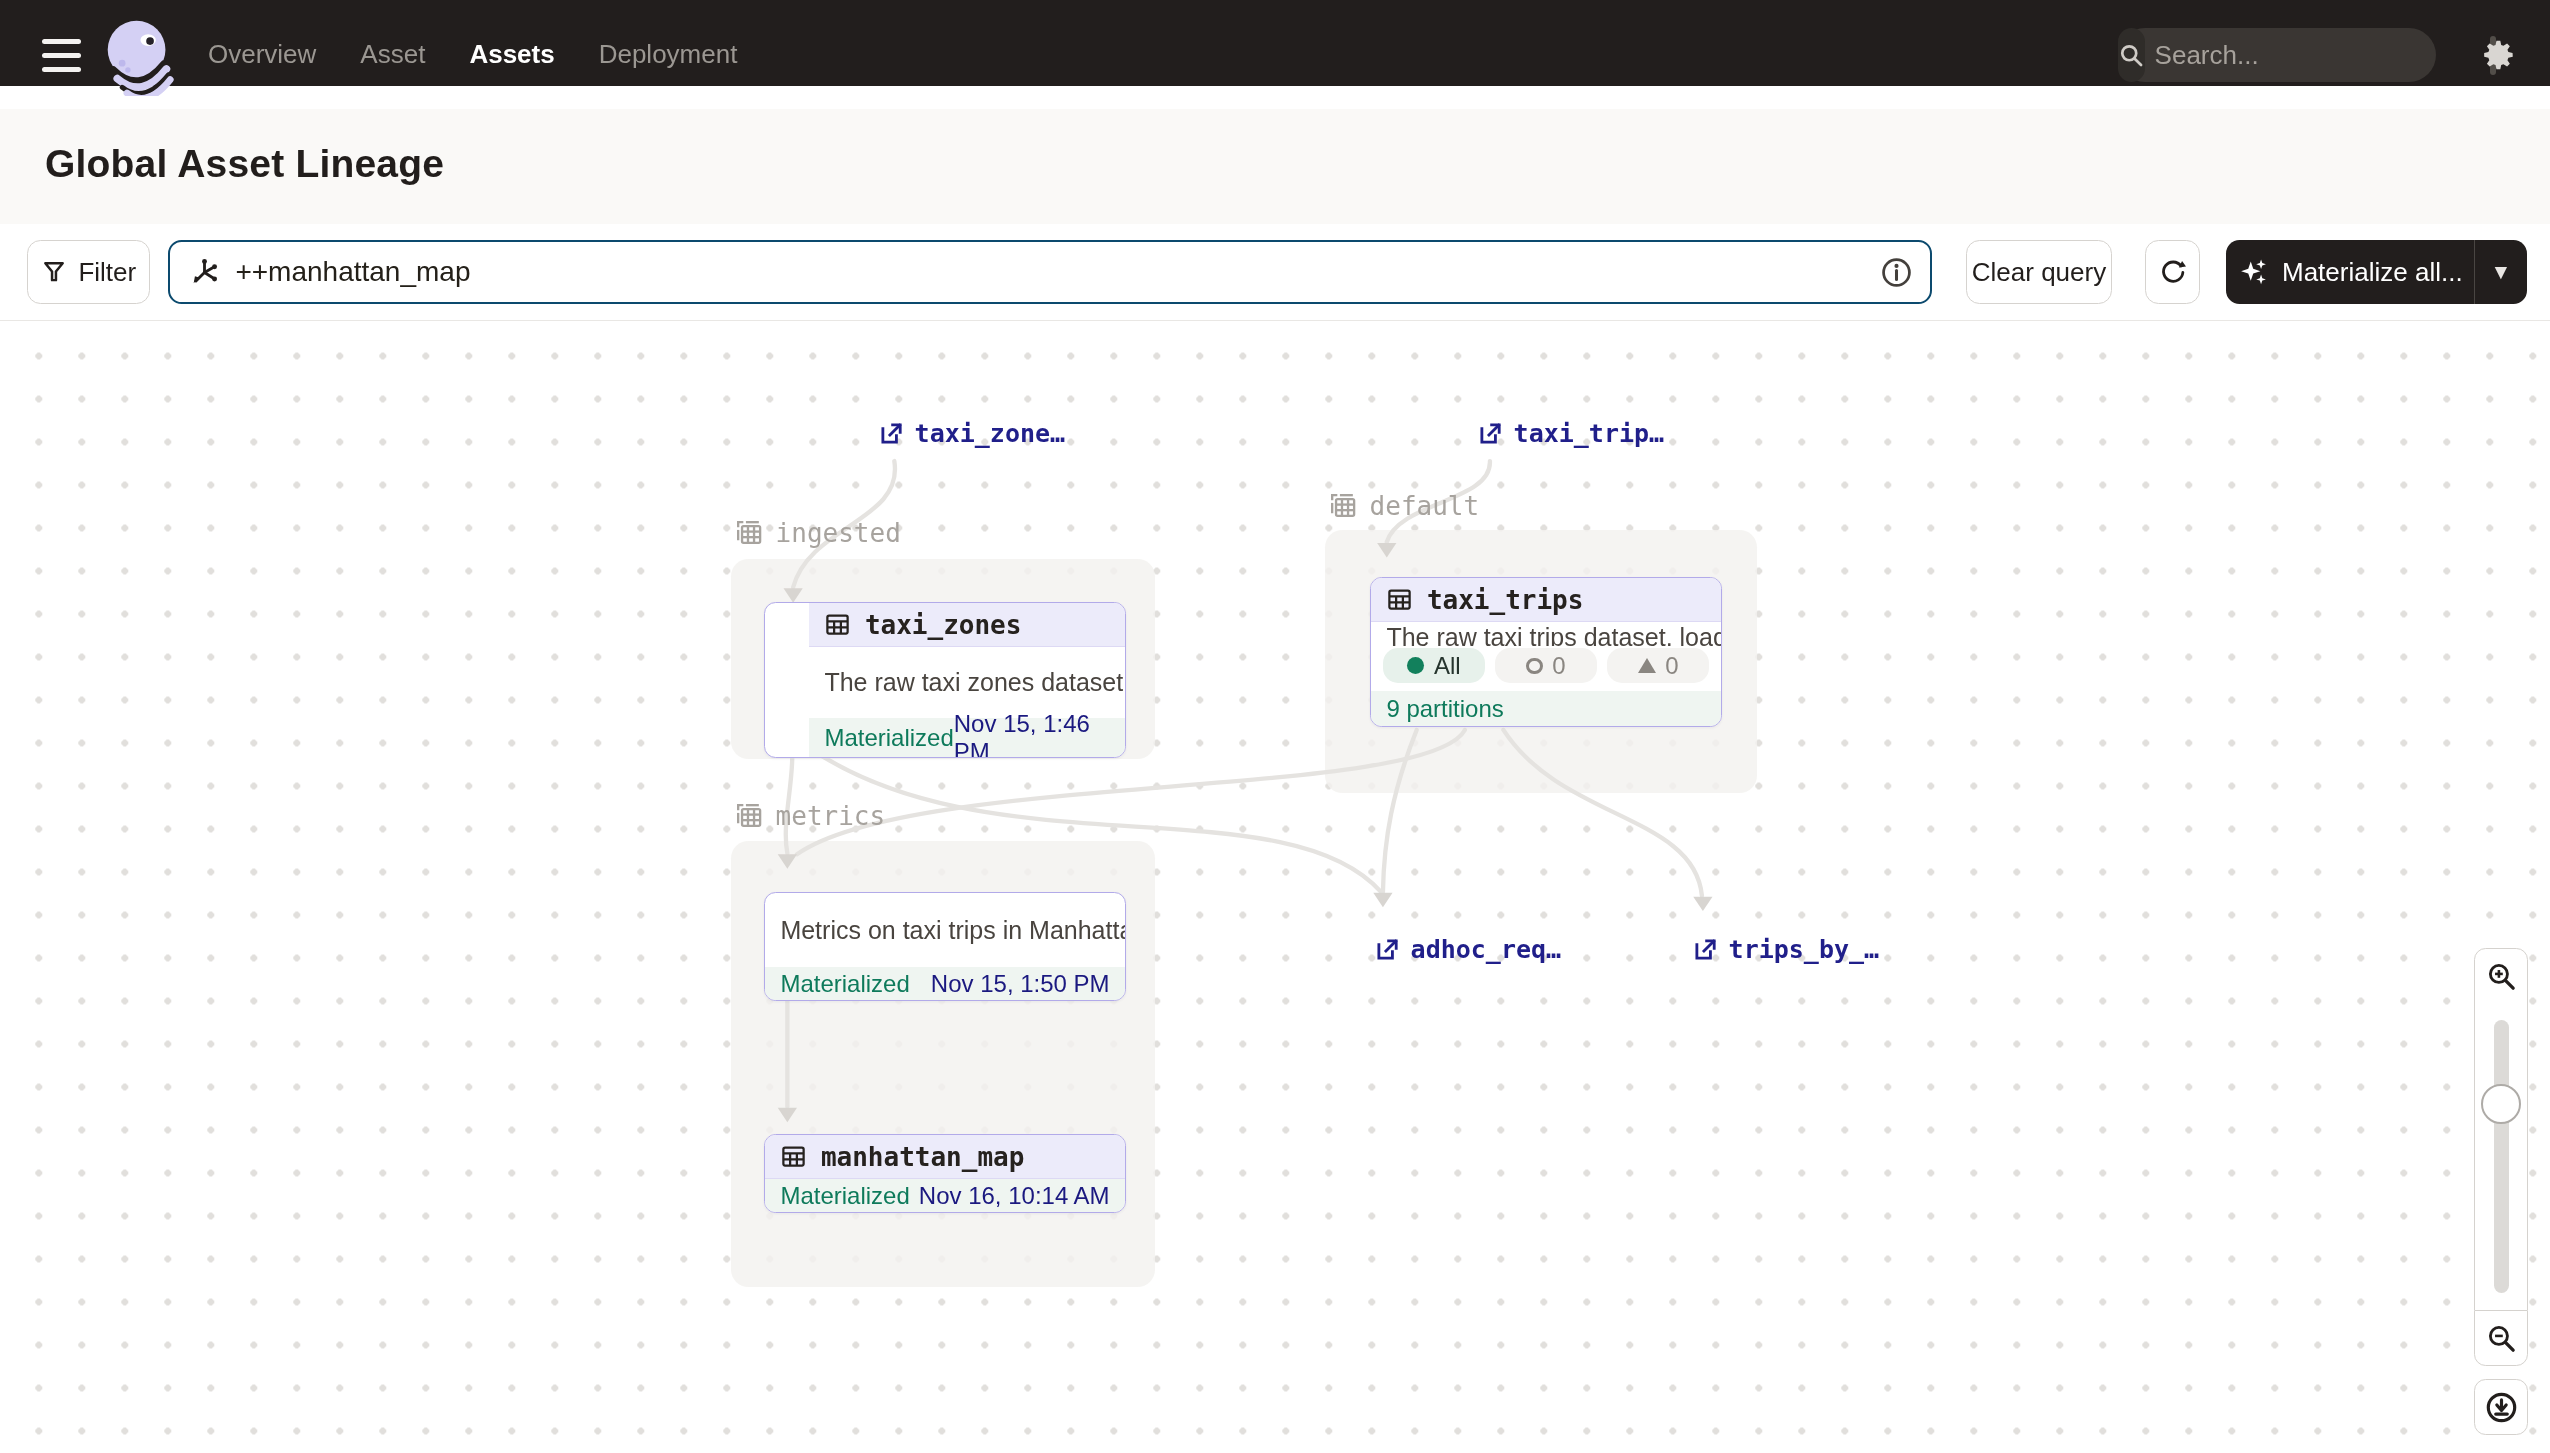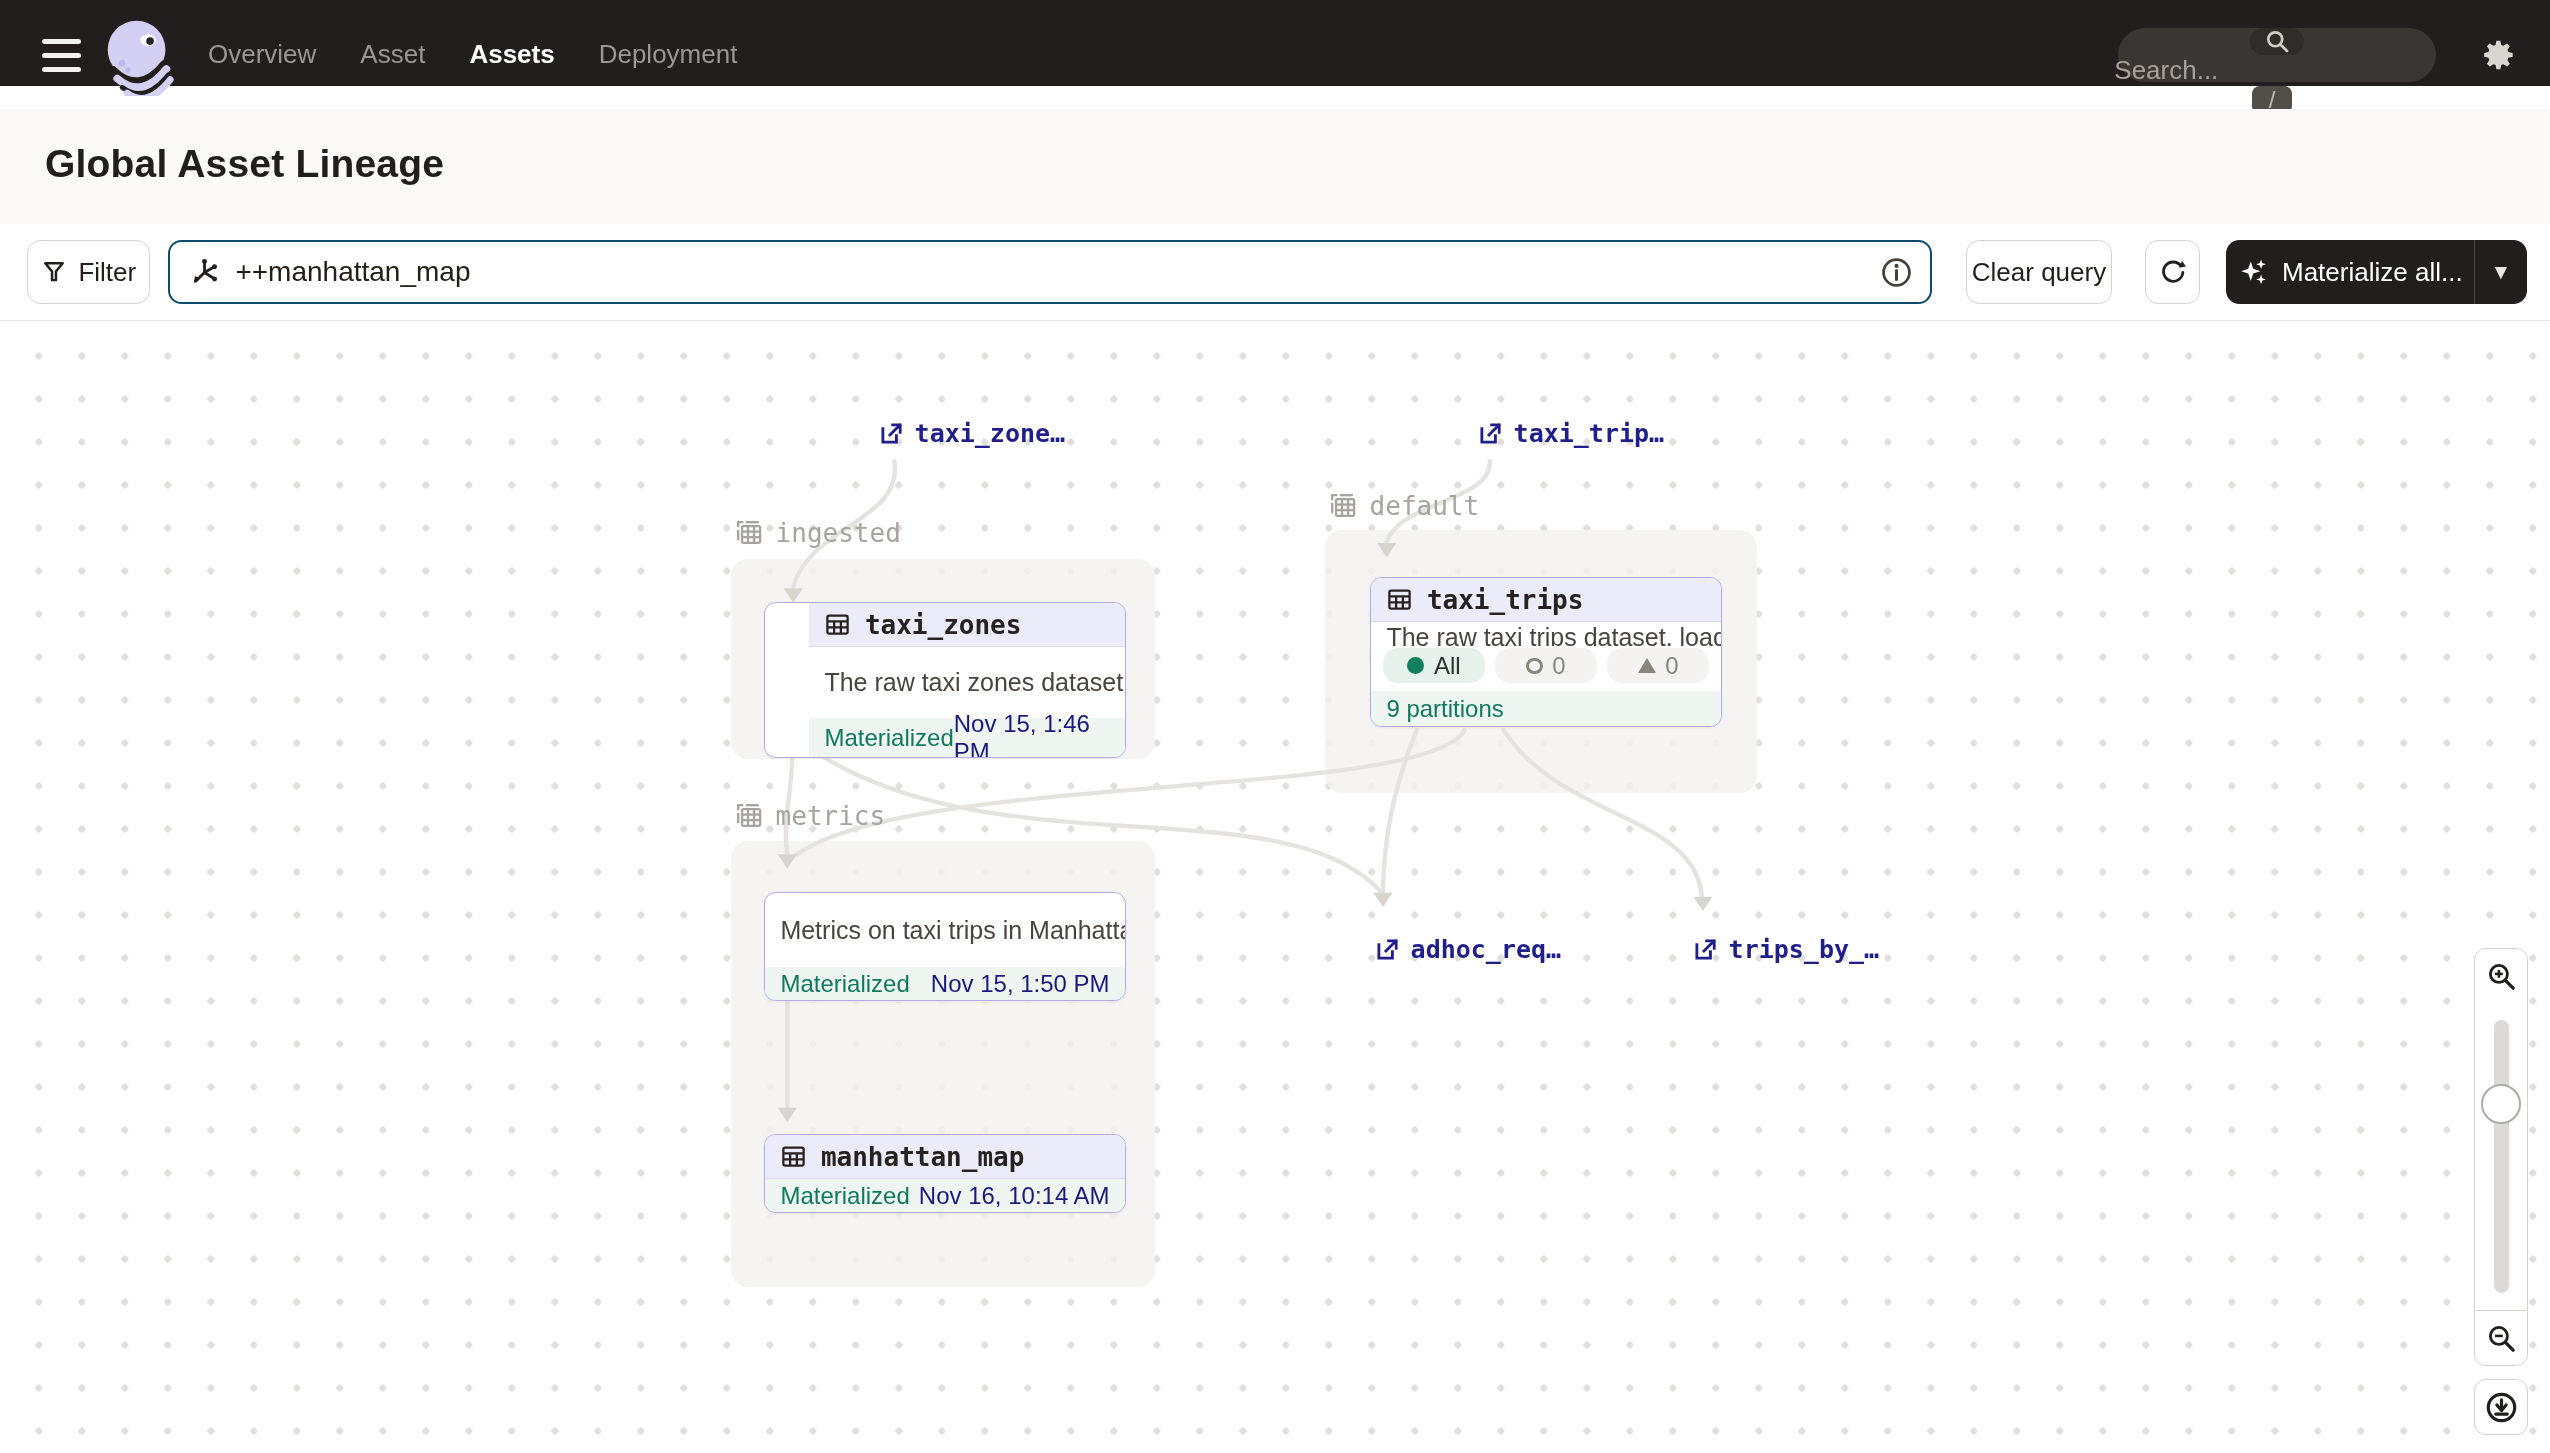--- a/index.html
+++ b/index.html
@@ -9,21 +9,21 @@
     font-family:"Liberation Sans", sans-serif; color:#221E1C;
   }
   
   .topbar { position:absolute; left:0; top:0; width:2550px; height:86px; background:#221E1D; display:flex; align-items:center; }
   .hamburger { position:absolute; left:42px; top:39px; width:39px; height:33px; display:flex; flex-direction:column; justify-content:space-between; cursor:pointer; }
   .hamburger span { display:block; width:39px; height:4.8px; background:#F4F2F0; border-radius:2.9px; }
   .logo { position:absolute; left:100px; top:15.4px; width:77px; height:81px; }
   .nav-items { position:absolute; left:208px; top:0; height:109px; display:flex; align-items:center; gap:44px; }
   .nav-item { font-size:26px; font-weight:500; color:#9B9792; cursor:pointer; }
   .nav-item.active { color:#FFFFFF; font-weight:700; }
-  .searchpill { position:absolute; left:2118px; top:28px; width:318px; height:54px; background:#3A3633; border-radius:27px; display:flex; align-items:center;flex-direction:column; }
+  .searchpill { position:absolute; left:2118px; top:28px; width:318px; height:54px; background:#3A3633; border-radius:27px; display:flex; align-items:center; }
   .search-ic { width:54px; height:54px; border-radius:27px; background:#2F2C29; display:flex; align-items:center; justify-content:center; }
   .searchpill input { flex:1; background:transparent; border:none; outline:none; font-size:26px; color:#E8E5E1; font-family:inherit; padding-left:9.6px; }
   .searchpill input::placeholder { color:#A7A29C; }
   .slash-badge { width:40px; height:39px; margin-right:9.6px; border-radius:7.7px; background:#524E49; color:#BEBAB4; font-size:24px; display:flex; align-items:center; justify-content:center; }
   .gearbtn { position:absolute; left:2475px; top:33px; width:44px; height:44px; cursor:pointer; }
   
   .titlerow { position:absolute; left:0; top:109px; width:2550px; height:130px; background:#FAF9F7; border-bottom:1px solid #ECE9E6;padding-left:20px; }
   .page-title { position:absolute; left:45px; top:33px; font-size:39px; font-weight:700; letter-spacing:0.2px; }
   .btn { background:#FFFFFF; border:1px solid #D6D3CF; border-radius:13.5px; display:flex; align-items:center; justify-content:center; gap:11.6px; font-size:26px; color:#221E1C; cursor:pointer; }
   .reload-btn { position:absolute; left:2260px; top:141px; width:250px; height:52px; }

